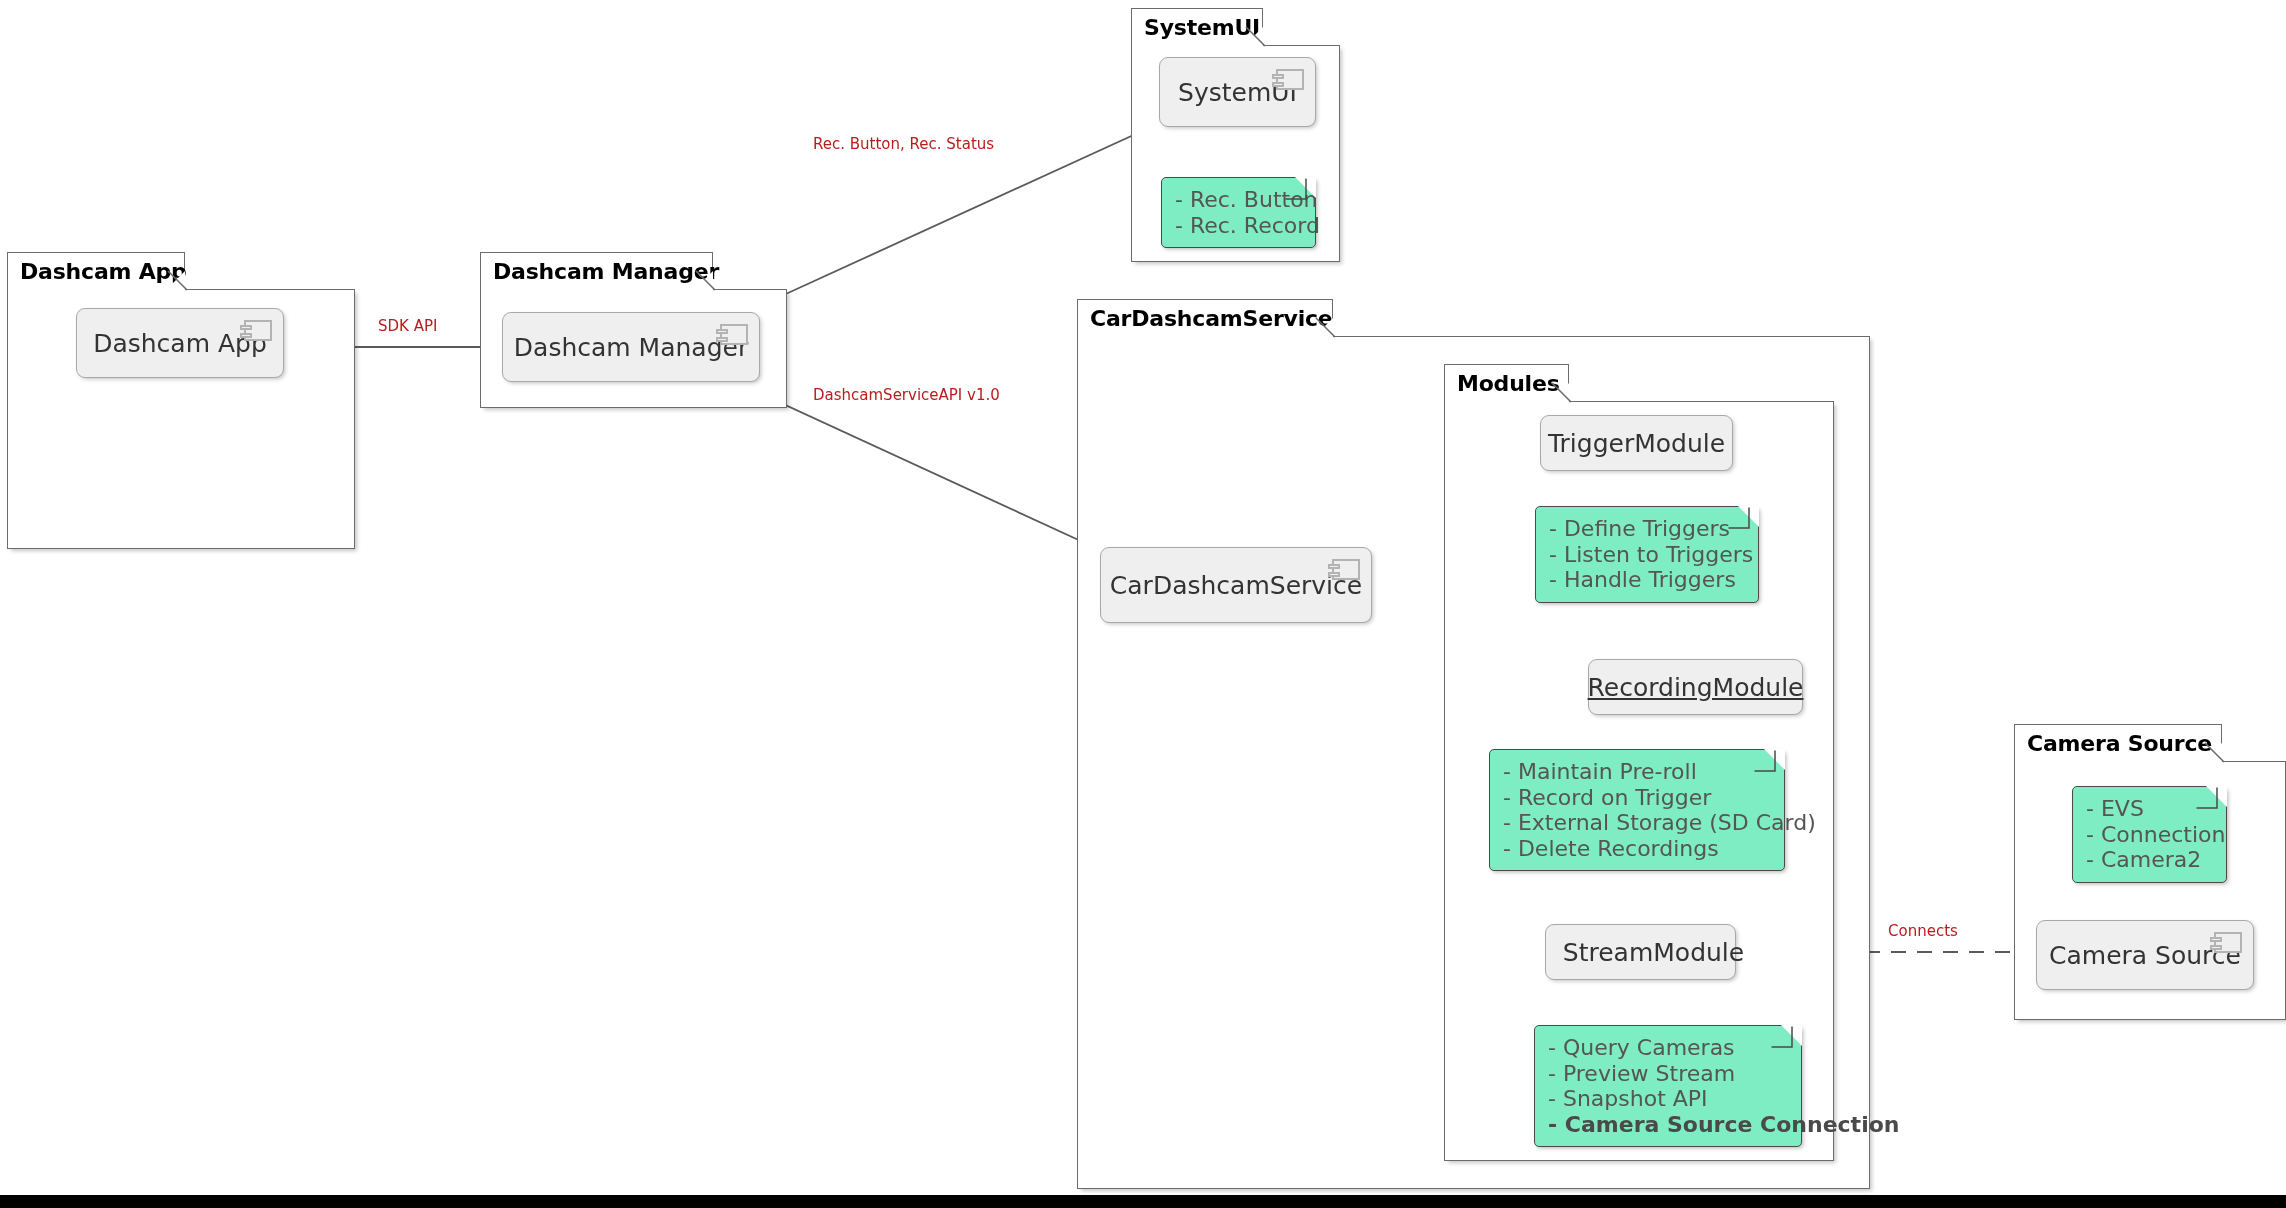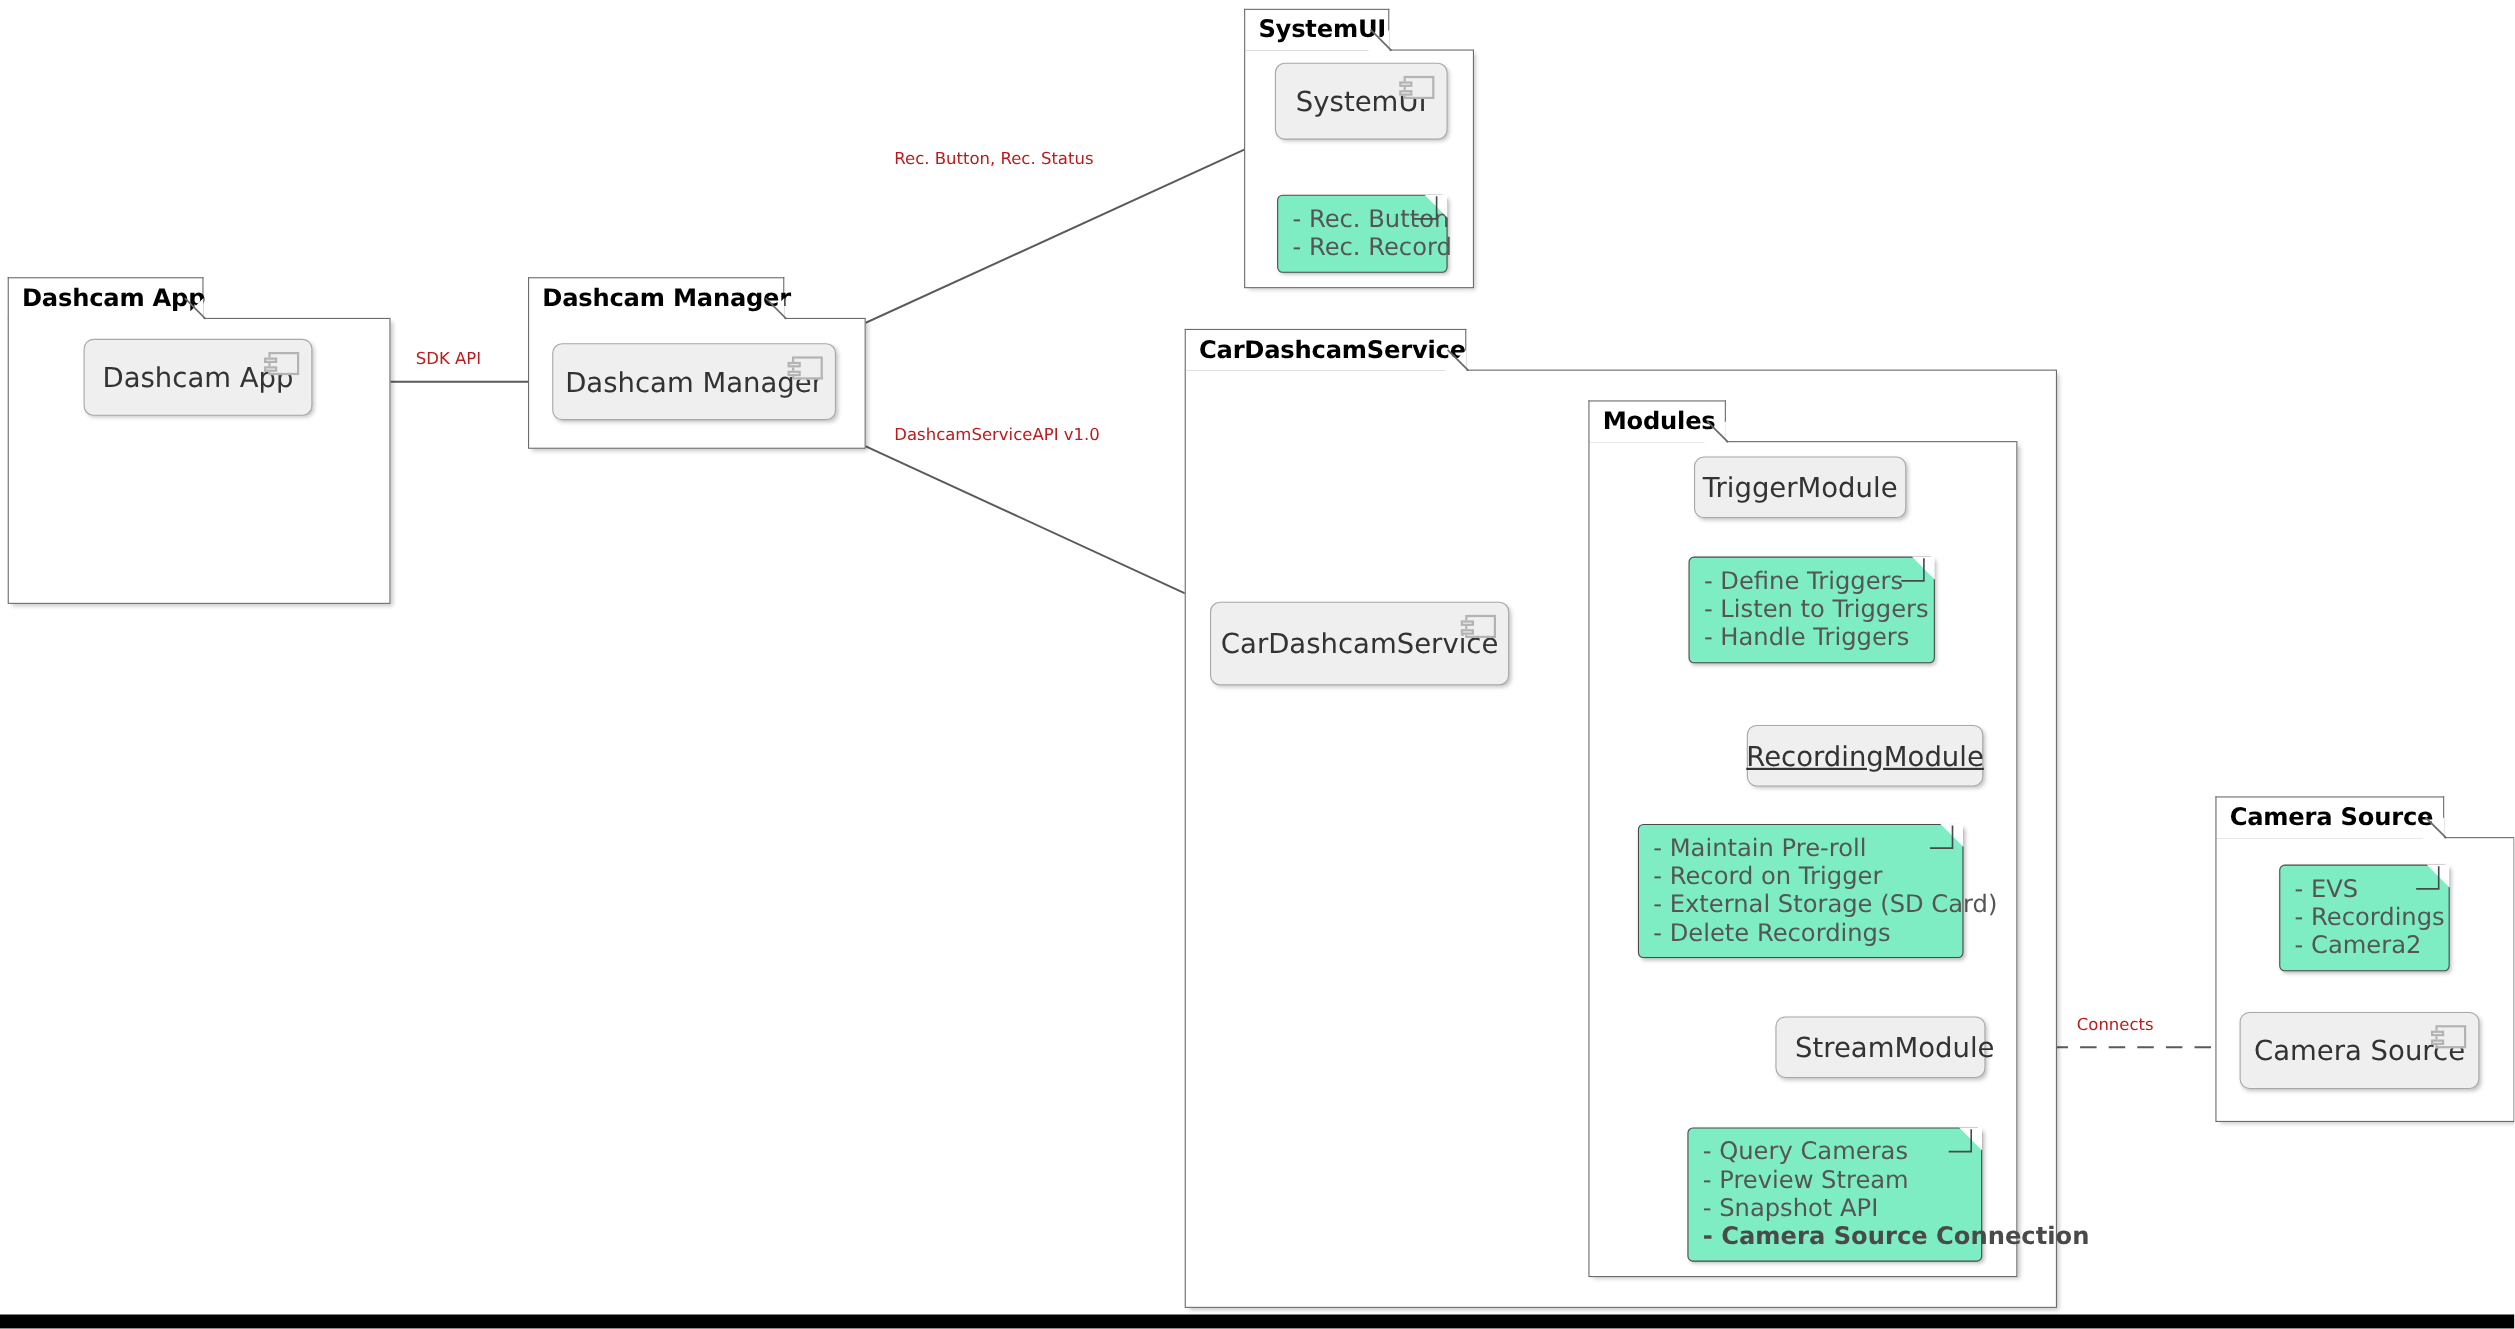--- a/index.html
+++ b/index.html
@@ -318,21 +318,21 @@
     <span class="fold"></span>
     <svg class="fold-line">
         <path d="M0.5,21 L21,21 L21,0.5" fill="none" stroke="#4a4a4a" stroke-width="1.5"></path>
       </svg>
     <div class="note-line">- Maintain Pre-roll</div>
     <div class="note-line">- Record on Trigger</div>
     <div class="note-line">- External Storage (SD Card)</div>
     <div class="note-line">- Delete Recordings</div>
   </div>
 
-  <div class="comp" style="left:1614px; top:924px; width:191px; height:56px;padding-left:26px;">
+  <div class="comp" style="left:1545px; top:924px; width:191px; height:56px;padding-left:26px;">
     <span class="comp-label">StreamModule</span>
   </div>
   <div class="note" style="left:1534px; top:1025px; width:268px;">
     <span class="fold"></span>
     <svg class="fold-line">
         <path d="M0.5,21 L21,21 L21,0.5" fill="none" stroke="#4a4a4a" stroke-width="1.5"></path>
       </svg>
     <div class="note-line">- Query Cameras</div>
     <div class="note-line">- Preview Stream</div>
     <div class="note-line">- Snapshot API</div>
@@ -345,21 +345,21 @@
       <line x1="1" y1="1" x2="20" y2="20" stroke="#6b6b6b" stroke-width="1.6"></line>
     </svg>
     <div class="pkg-body" style="top:37px; width:272px; height:259px;"></div>
   </div>
   <div class="note" style="left:2072px; top:786px; width:155px;">
     <span class="fold"></span>
     <svg class="fold-line">
         <path d="M0.5,21 L21,21 L21,0.5" fill="none" stroke="#4a4a4a" stroke-width="1.5"></path>
       </svg>
     <div class="note-line">- EVS</div>
-    <div class="note-line">- Recordings</div>
+    <div class="note-line">- Connection</div>
     <div class="note-line">- Camera2</div>
   </div>
   <div class="comp" style="left:2036px; top:920px; width:218px; height:70px;">
     <span class="comp-label">Camera Source</span>
     <span class="comp-icon">
         <i class="t1"></i>
         <i class="t2"></i>
       </span>
   </div>
 

